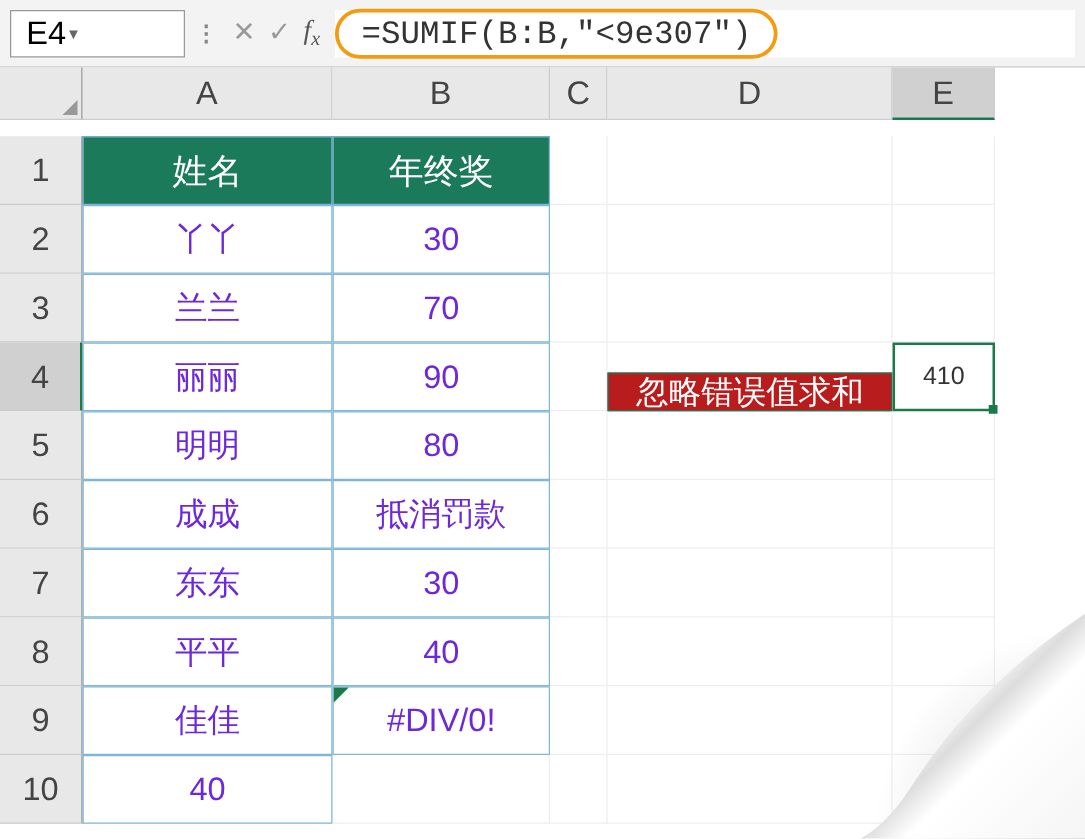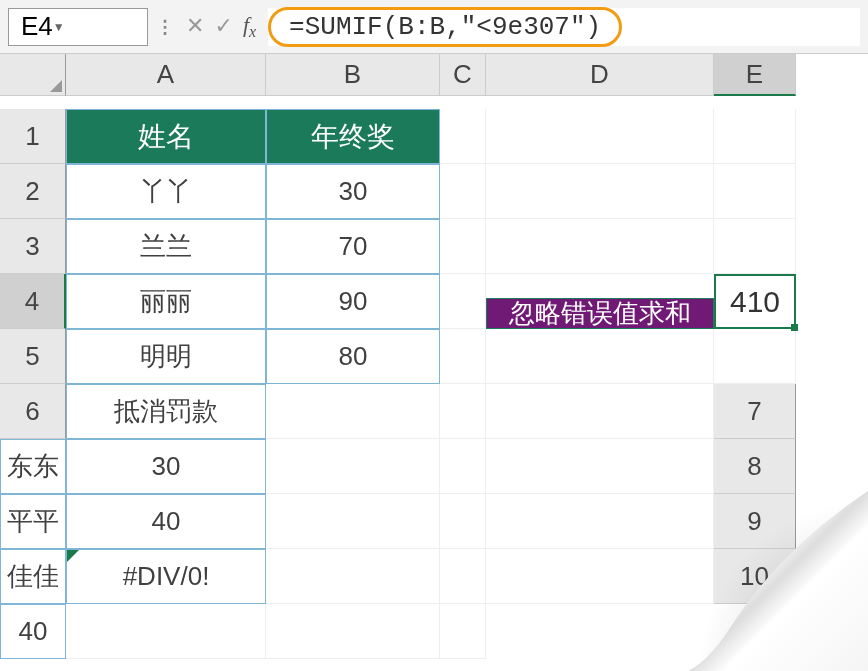--- a/index.html
+++ b/index.html
@@ -128,45 +128,45 @@
     }
     .col-header.active {
       background: #d0d0d0;
       border-bottom: 2px solid #1a7a4a;
     }
     
     
     .data-cell {
       border: 1px solid #7fb5d5;
       font-size: 26px;
-      color: #404040;
+      color: #6d28d9;
     }
     .header-cell {
       background: #1a7a5a;
       color: #fff;
       font-size: 28px;
       font-weight: normal;
       border: 1px solid #7fb5d5;
     }
     
     .empty-cell {
       border-right: 1px solid #eee;
       border-bottom: 1px solid #eee;
     }
     
     .label-cell {
-      background: #701a75;
+      background: #b91c1c;
       color: #fff;
       font-size: 26px;
       border: 1px solid #1a7a5a;
       margin-top: 24px;
     }
     .result-cell {
       border: 2px solid #1a7a4a;
-      font-size: 30px;
+      font-size: 20px;
       color: #333;
       background: #fff;
       position: relative;
     }
     .result-cell::after {
       content: '';
       position: absolute;
       right: -4px;
       bottom: -4px;
       width: 7px;
@@ -275,20 +275,21 @@
   <div class="result-cell">410</div>
 
   <div class="row-header">5</div>
   <div class="data-cell">明明</div>
   <div class="data-cell">80</div>
   <div class="empty-cell"></div>
   <div class="empty-cell"></div>
   <div class="empty-cell"></div>
 
   <div class="row-header">6</div>
+  <div class="data-cell">成成</div>
   <div class="data-cell">抵消罚款</div>
   <div class="empty-cell"></div>
   <div class="empty-cell"></div>
   <div class="empty-cell"></div>
 
   <div class="row-header">7</div>
   <div class="data-cell">东东</div>
   <div class="data-cell">30</div>
   <div class="empty-cell"></div>
   <div class="empty-cell"></div>

